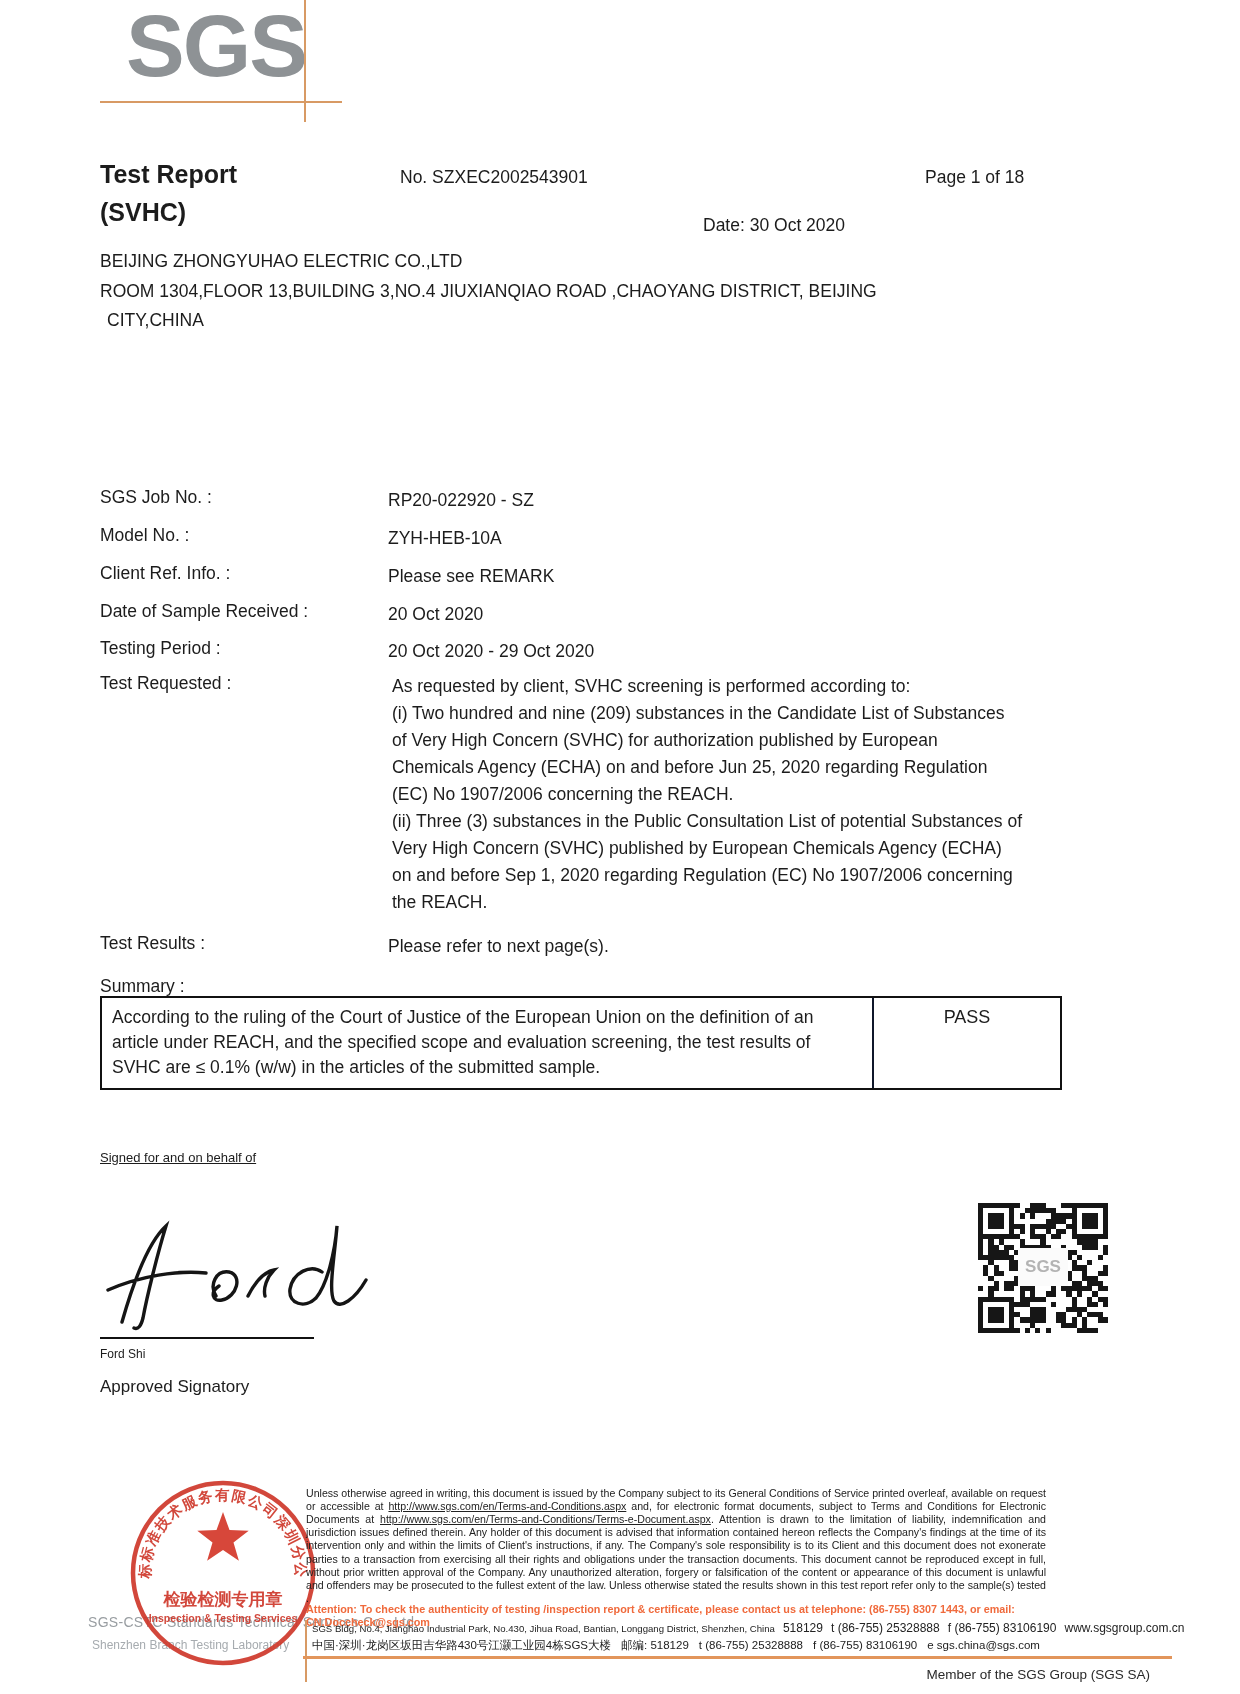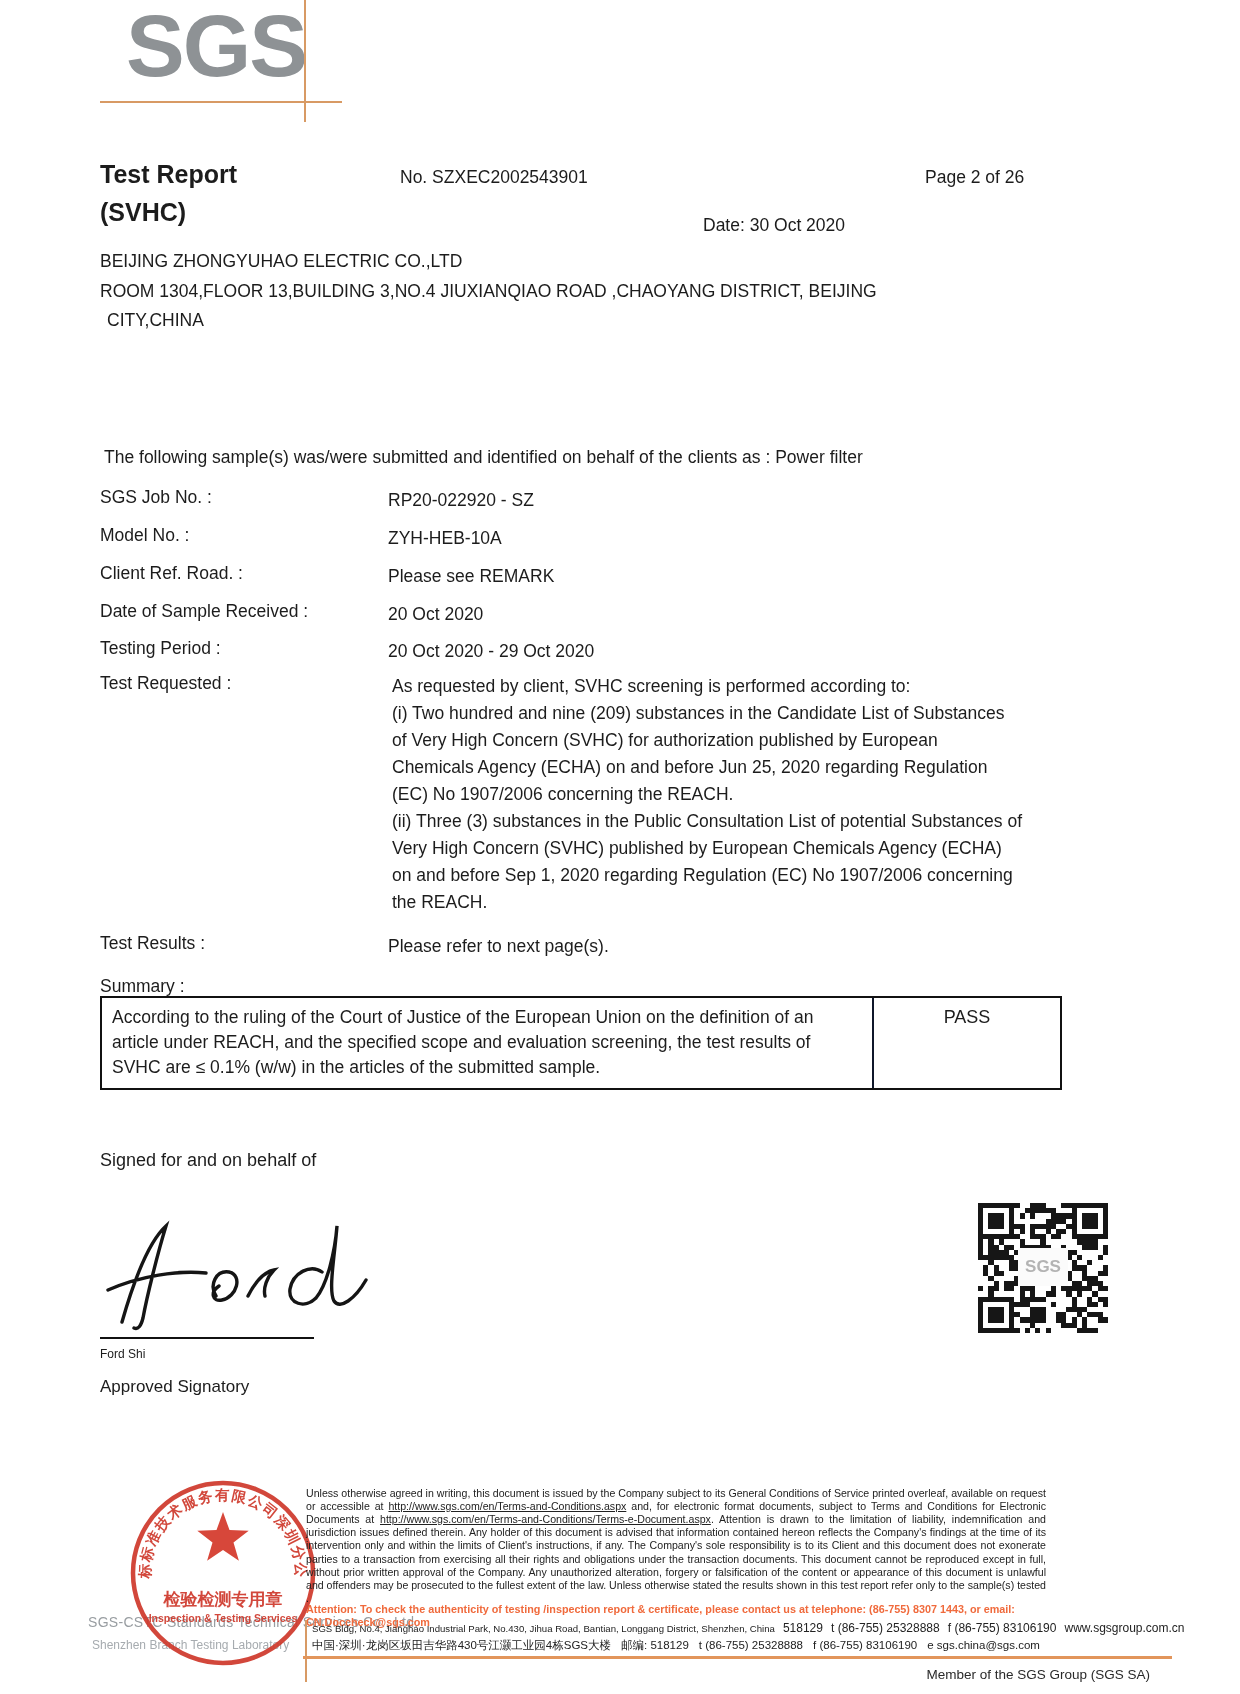--- a/index.html
+++ b/index.html
@@ -28,21 +28,21 @@
   .frow .lbl{width:288px;flex:none;}
   .frow .val{white-space:pre-line;line-height:27px;}
   .r1{top:487px;} .r2{top:525px;} .r3{top:563px;} .r4{top:601px;} .r5{top:638px;}
   .r6{top:673px;} .r6 .val{width:700px;margin-left:4px;}
   .r7{top:933px;}
   .summary-h{left:100px;top:976px;font-size:17.5px;}
   .sumbox{left:100px;top:996px;width:962px;height:94px;border:2px solid #111;display:flex;box-sizing:border-box;}
   .sumbox .stext{flex:1;padding:7px 12px 0 10px;font-size:17.5px;line-height:25px;}
   .sumbox .sresult{width:186px;flex:none;border-left:2px solid #0f172a;text-align:center;padding-top:9px;font-size:18px;}
   
-  .signed1{left:100px;top:1150px;font-size:18px;}
+  .signed1{left:100px;top:1150px;font-size:13px;text-decoration:underline;}
   .signed2{left:100px;top:1174px;font-size:17.5px;}
   .sigimg{left:92px;top:1212px;}
   .sigline{left:100px;top:1337px;width:214px;height:2px;background:#111;}
   .signame{left:100px;top:1347px;font-size:12px;}
   .sigtitle{left:100px;top:1377px;font-size:17px;}
   
   .qr{left:978px;top:1203px;width:130px;height:130px;display:grid;grid-template-columns:repeat(25,1fr);grid-template-rows:repeat(25,1fr);background:#fff;}
   .qr .c{background:#fff;} .qr .d{background:#161616;}
   .qr-label{left:1018px;top:1248px;width:50px;height:38px;background:#fbfbfb;color:#b3b3b3;font-weight:700;font-size:17px;text-align:center;line-height:38px;letter-spacing:0;}
   
@@ -68,38 +68,37 @@
 
 <div class="page">
 
   <div class="abs logo">SGS</div>
   <div class="abs crop-h-top"></div>
   <div class="abs crop-v-top"></div>
   <div class="abs title1">Test Report</div>
   <div class="abs title2">(SVHC)</div>
   <div class="abs hmeta report-no">No. SZXEC2002543901</div>
   <div class="abs hmeta report-date">Date: 30 Oct 2020</div>
-  <div class="abs hmeta report-page">Page 2 of 26</div>
+  <div class="abs hmeta report-page">Page 1 of 18</div>
 
   <div class="abs client-name">BEIJING ZHONGYUHAO ELECTRIC CO.,LTD</div>
   <div class="abs client-a1">ROOM 1304,FLOOR 13,BUILDING 3,NO.4 JIUXIANQIAO ROAD ,CHAOYANG DISTRICT, BEIJING</div>
   <div class="abs client-a2">CITY,CHINA</div>
 
-  <div class="abs intro">The following sample(s) was/were submitted and identified on behalf of the clients as : Power filter</div>
 
   <div class="abs frow r1">
     <span class="lbl">SGS Job No. :</span>
     <span class="val">RP20-022920 - SZ</span>
   </div>
   <div class="abs frow r2">
     <span class="lbl">Model No. :</span>
     <span class="val">ZYH-HEB-10A</span>
   </div>
   <div class="abs frow r3">
-    <span class="lbl">Client Ref. Road. :</span>
+    <span class="lbl">Client Ref. Info. :</span>
     <span class="val">Please see REMARK</span>
   </div>
   <div class="abs frow r4">
     <span class="lbl">Date of Sample Received :</span>
     <span class="val">20 Oct 2020</span>
   </div>
   <div class="abs frow r5">
     <span class="lbl">Testing Period :</span>
     <span class="val">20 Oct 2020 - 29 Oct 2020</span>
   </div>

